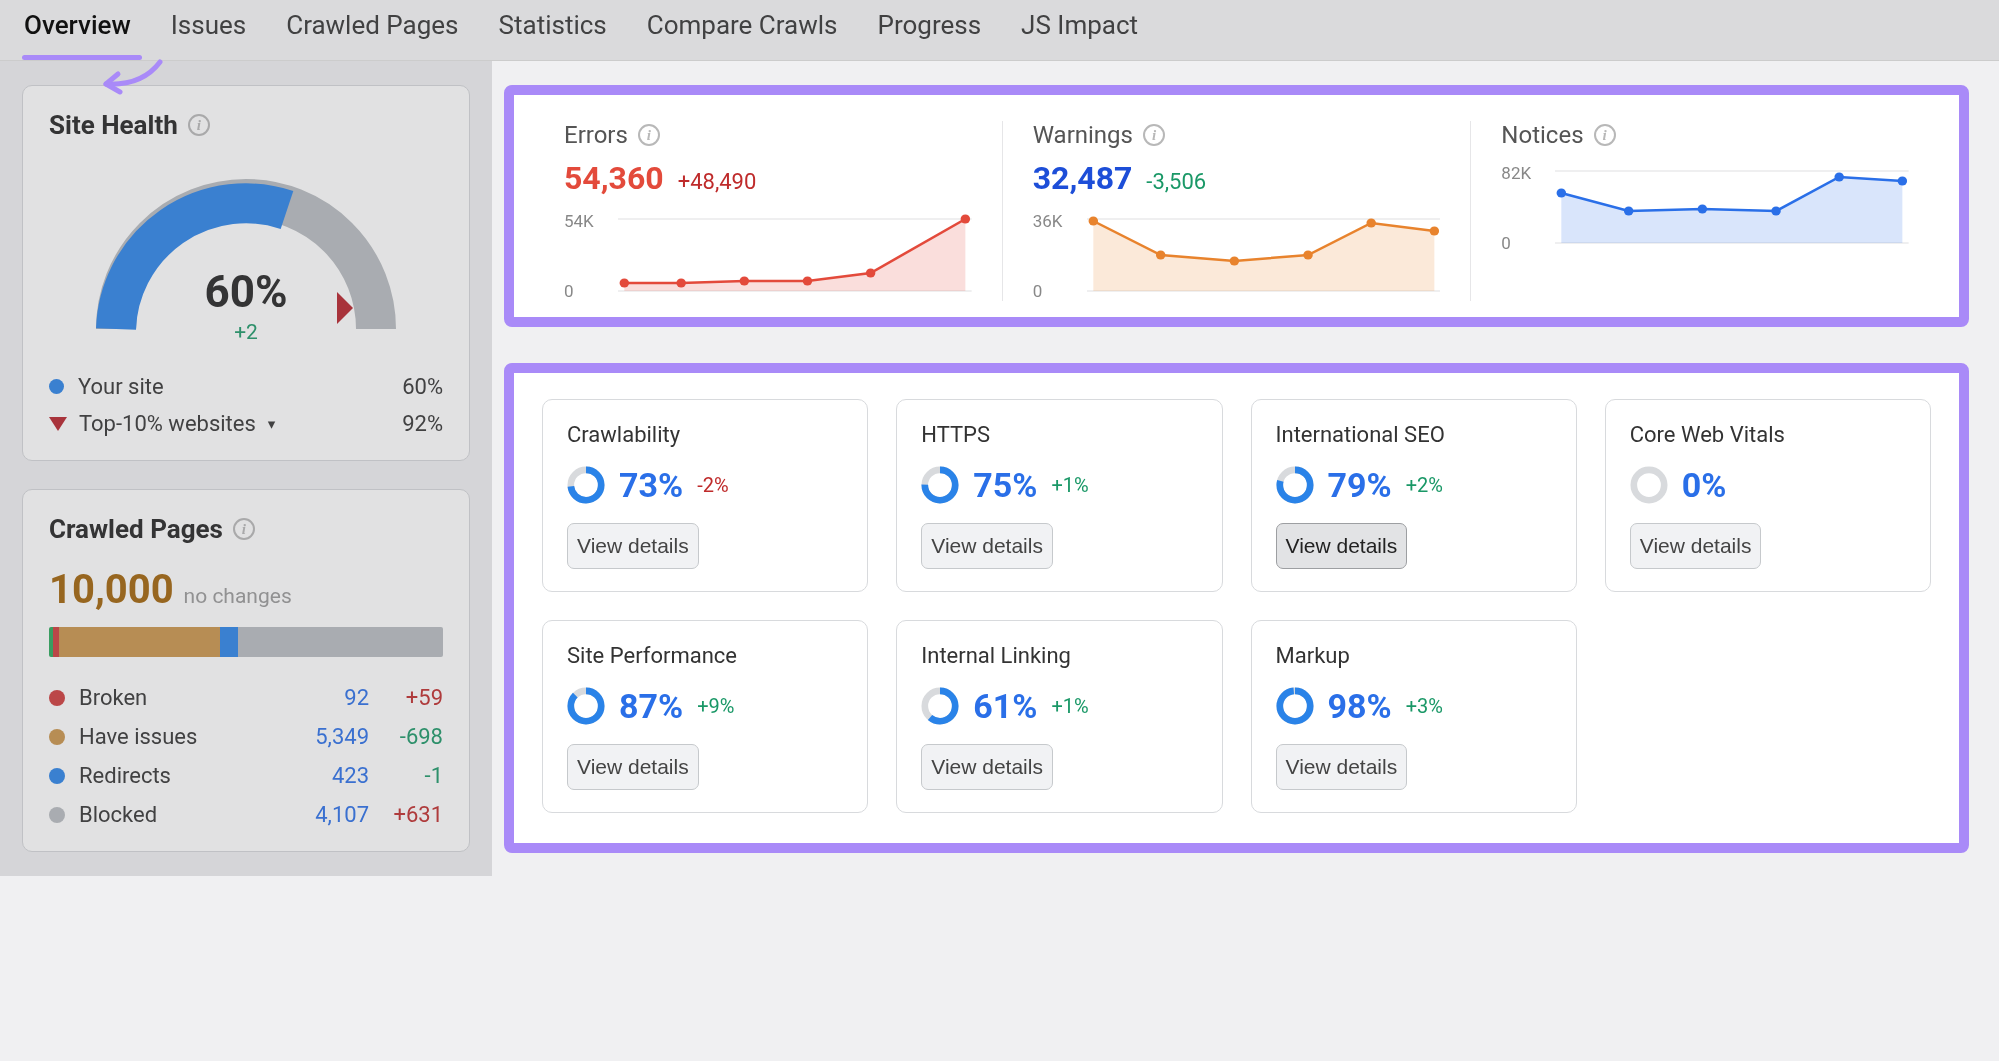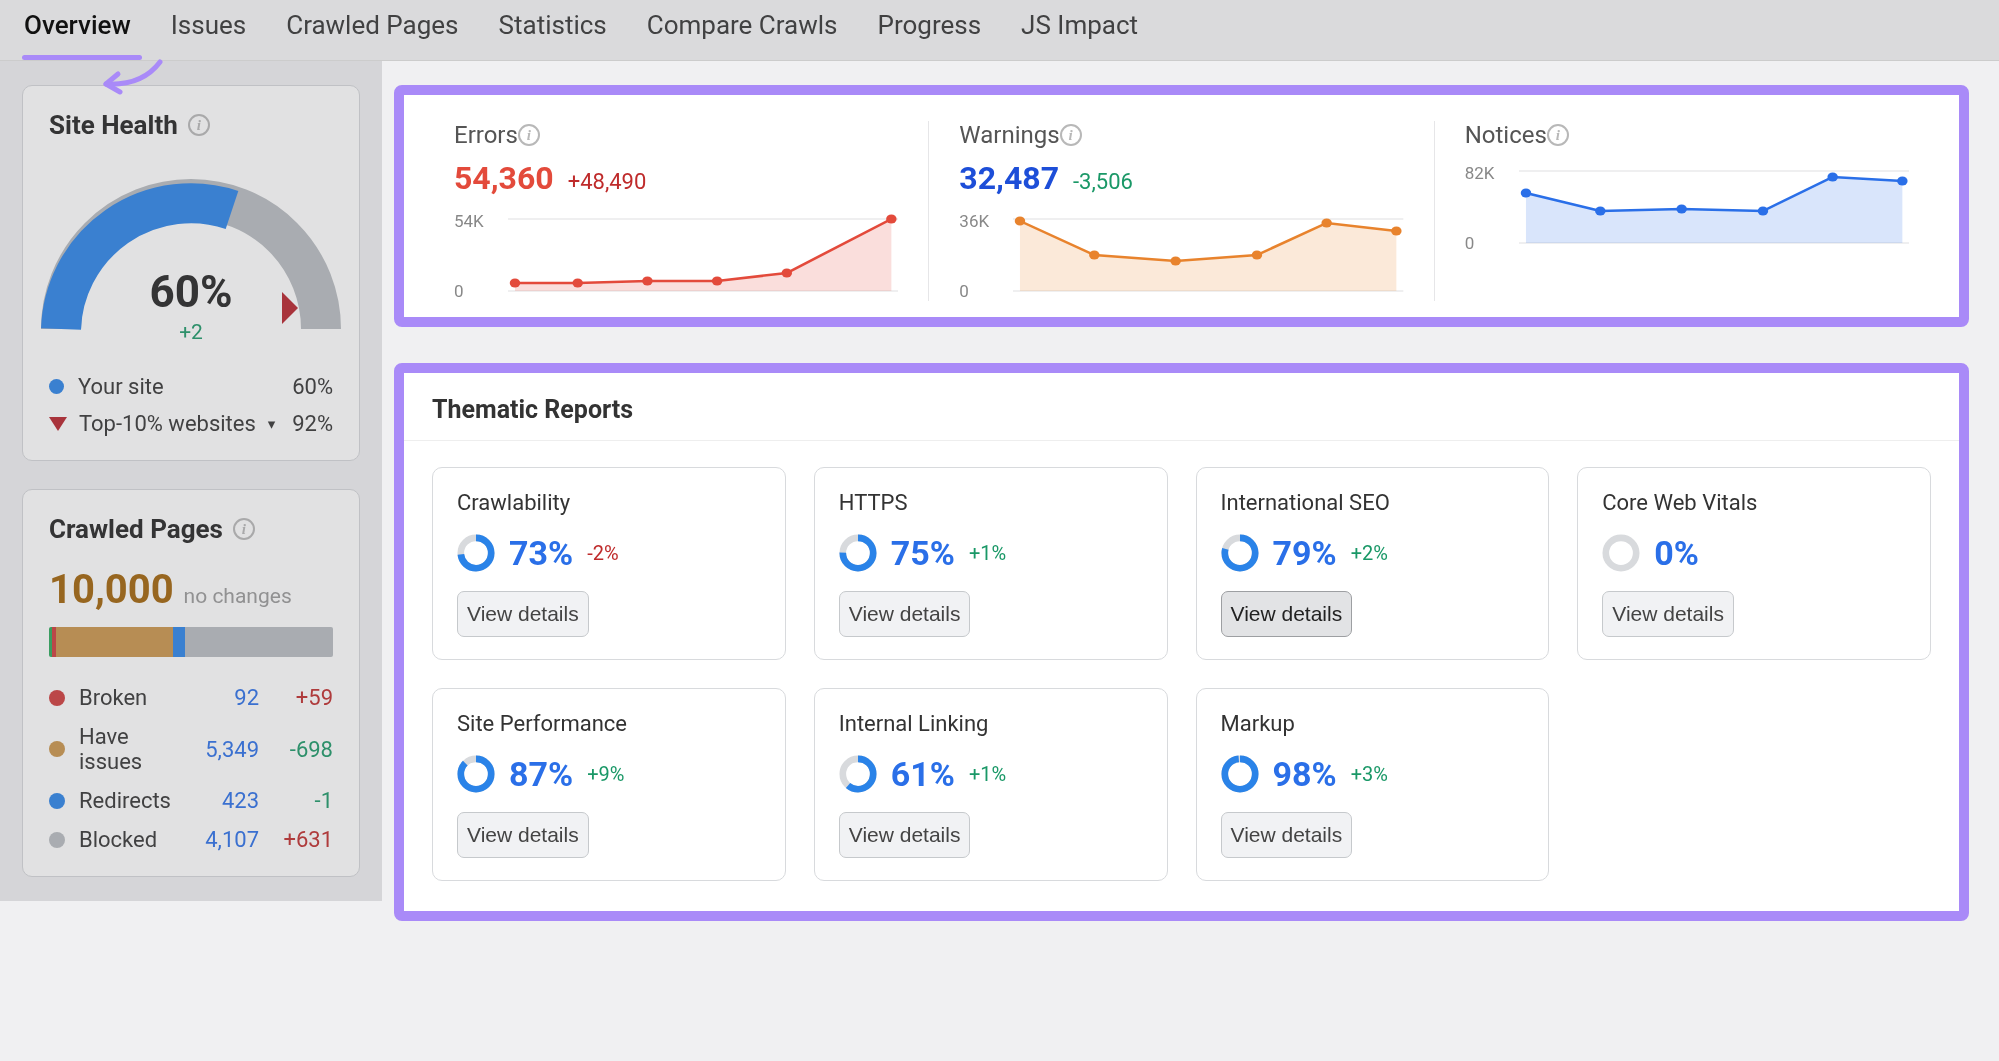--- a/index.html
+++ b/index.html
@@ -26,21 +26,21 @@
 .tab-underline {
   position: absolute; bottom: 0; left: 22px; width: 120px; height: 5px;
   background: #a98af8; border-radius: 3px;
 }
 .curved-arrow {
   position: absolute; left: 92px; top: 56px; z-index: 10;
 }
 
 
 .layout { display: flex; align-items: flex-start; }
-.sidebar { width: 382px; padding: 24px 22px; display: flex; flex-direction: column; gap: 28px; }
+.sidebar { width: 492px; padding: 24px 22px; display: flex; flex-direction: column; gap: 28px; }
 .main { flex: 1; padding: 24px 30px 30px 12px; display: flex; flex-direction: column; gap: 36px; }
 
 
 .card {
   background: #fff; border: 1px solid #d5d7da; border-radius: 10px;
   padding: 24px 26px;
 }
 .card-title { font-size: 26px; font-weight: 700; color: #222; display: flex; align-items: center; gap: 10px; }
 .info-icon {
   width: 22px; height: 22px; border: 2px solid #b8b8b8; border-radius: 50%;
@@ -77,21 +77,21 @@
 .pos { color: #bf2b2b; }
 .neg { color: #1a9867; }
 
 
 .purple-frame { border: 10px solid #a98af8; border-radius: 8px; background: #fff; }
 
 
 .kpis { display: flex; padding: 26px 20px 16px; }
 .kpi { flex: 1; padding: 0 30px; border-right: 1px solid #e6e6e8; }
 .kpi:last-child { border-right: none; }
-.kpi-title { display: flex; align-items: center; font-size: 24px; color: #555; }
+.kpi-title { display: flex; align-items: center; gap: 10px; font-size: 24px; color: #555; }
 .kpi-row { display: flex; align-items: baseline; gap: 14px; margin-top: 10px; }
 .kpi-val { font-size: 32px; font-weight: 700; }
 .kpi-delta { font-size: 22px; }
 .err-c { color: #e34a3b; } .warn-c { color: #1d4ed8; } .note-c { color: #2a6fe8; }
 .spark { position: relative; height: 90px; margin-top: 14px; }
 .spark svg { position: absolute; top: 0; left: 54px; right: 0; height: 90px; width: calc(100% - 54px); }
 .ylab { position: absolute; left: 0; font-size: 17px; color: #888; }
 
 
 .thematic-head { font-size: 25px; font-weight: 700; padding: 22px 28px 16px; border-bottom: 1px solid #eee; }
@@ -293,21 +293,20 @@
                 <circle cx="210" cy="48" r="4.5" fill="#2a6fe8"></circle>
                 <circle cx="270" cy="14" r="4.5" fill="#2a6fe8"></circle>
                 <circle cx="330" cy="18" r="4.5" fill="#2a6fe8"></circle>
               </svg>
             </div>
           </div>
         </div>
     </div>
 
     <div class="purple-frame undim">
-      <div class="thematic-head">Thematic Reports</div>
       <div class="reports-grid" id="reports-grid">
           <div class="report">
             <div class="report-title">Crawlability</div>
             <div class="report-val-row">
               <svg class="donut" viewBox="0 0 40 40">
                 <circle cx="20" cy="20" r="16" fill="none" stroke="#d8dadd" stroke-width="7"></circle>
                 <circle cx="20" cy="20" r="16" fill="none" stroke="#2a83e8" stroke-width="7" stroke-dasharray="73.38760438785756 100.53096491487338" transform="rotate(-90 20 20)" stroke-linecap="butt"></circle>
               </svg>
               <span class="report-pct">73%</span>
               <span class="report-delta pos">-2%</span>

